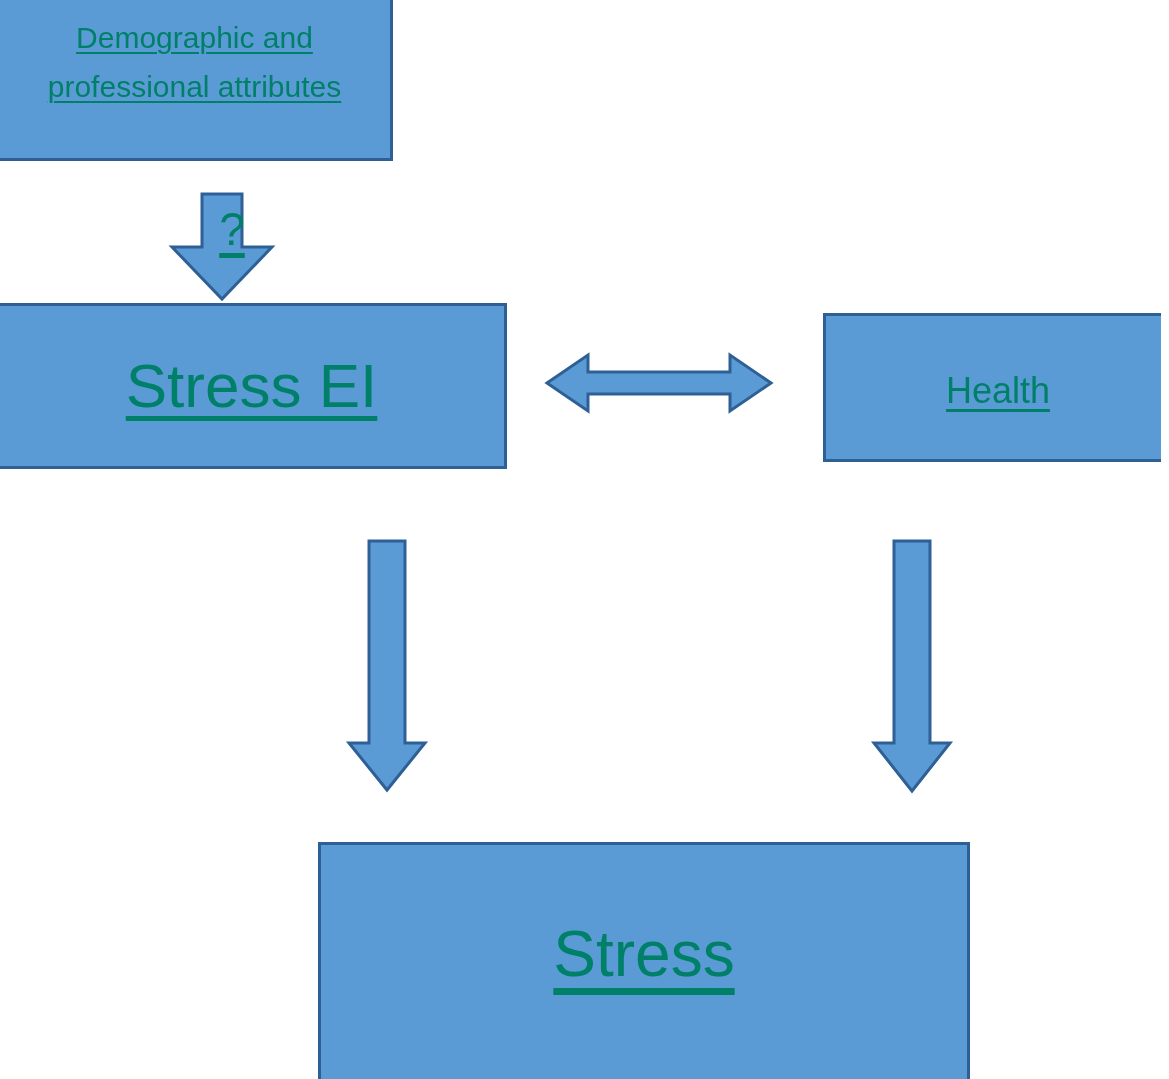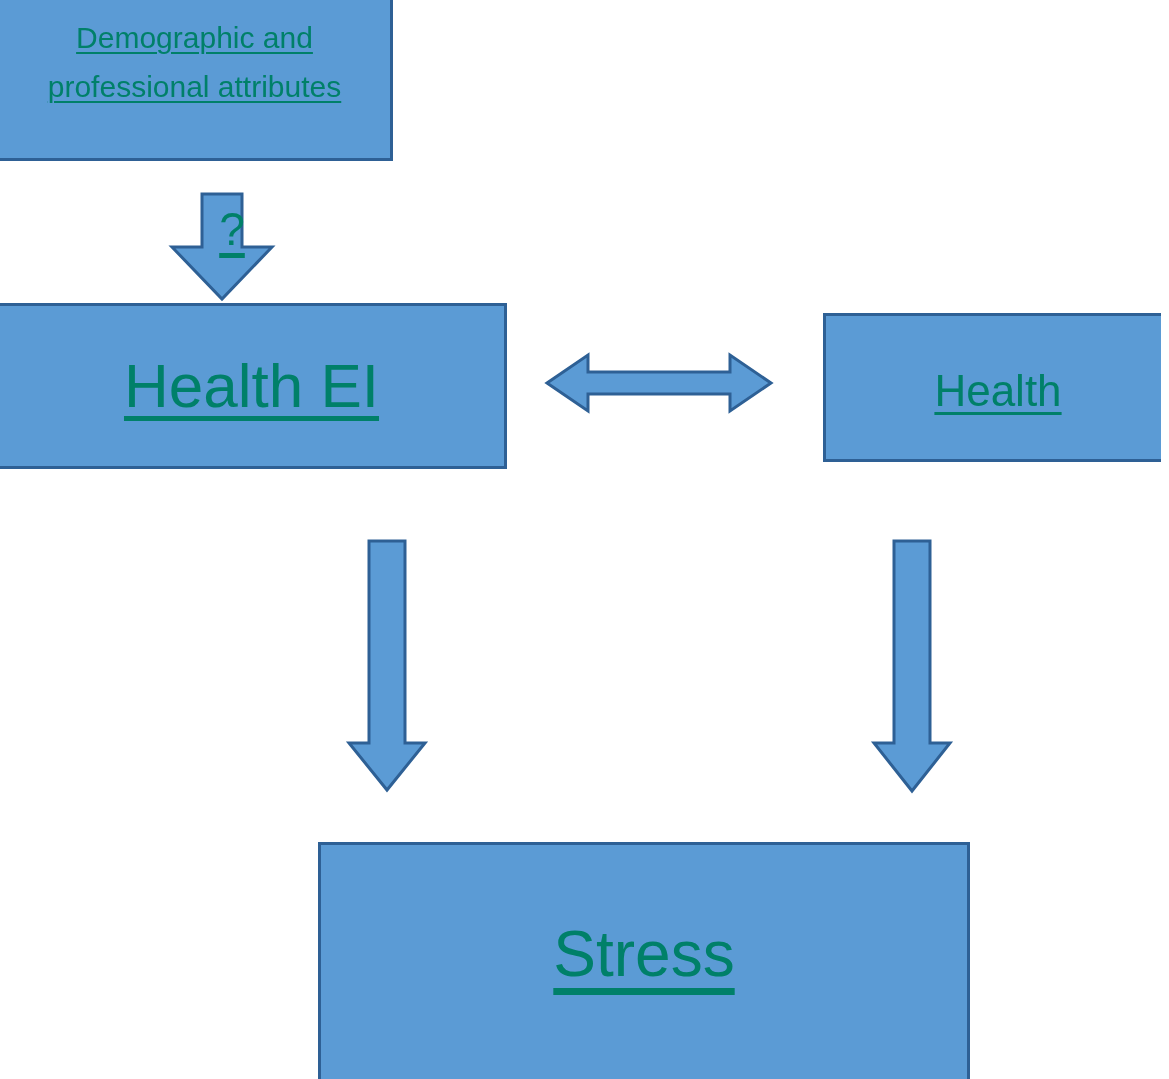--- a/index.html
+++ b/index.html
@@ -66,21 +66,21 @@
     text-underline-offset: 9px;
   }
 
   #box-health {
     left: 823px;
     top: 313px;
     width: 350px;
     height: 149px;
   }
   #box-health .node-label {
-    font-size: 44px;
+    font-size: 36px;
     text-decoration-thickness: 3px;
     text-underline-offset: 6px;
     position: relative;
     top: 4px;
   }
 
   #box-stress {
     left: 318px;
     top: 842px;
     width: 652px;
@@ -136,21 +136,21 @@
     <span class="node-label">Demographic and
 professional attributes</span>
   </div>
 
   <svg class="arrow-svg" id="arrow-demographic-to-traitei" width="108" height="112" viewBox="0 0 108 112">
     <polygon class="arrow-shape" points="34,3 74,3 74,56 104,56 54,108 4,56 34,56"></polygon>
   </svg>
   <div id="question-mark">?</div>
 
   <div class="node-box" id="box-traitei">
-    <span class="node-label">Health EI</span>
+    <span class="node-label">Stress EI</span>
   </div>
 
   <svg class="arrow-svg" id="arrow-traitei-health" width="230" height="64" viewBox="0 0 230 64">
     <polygon class="arrow-shape" points="3,32 44,4 44,21 186,21 186,4 227,32 186,60 186,43 44,43 44,60"></polygon>
   </svg>
 
   <div class="node-box" id="box-health">
     <span class="node-label">Health</span>
   </div>
 

